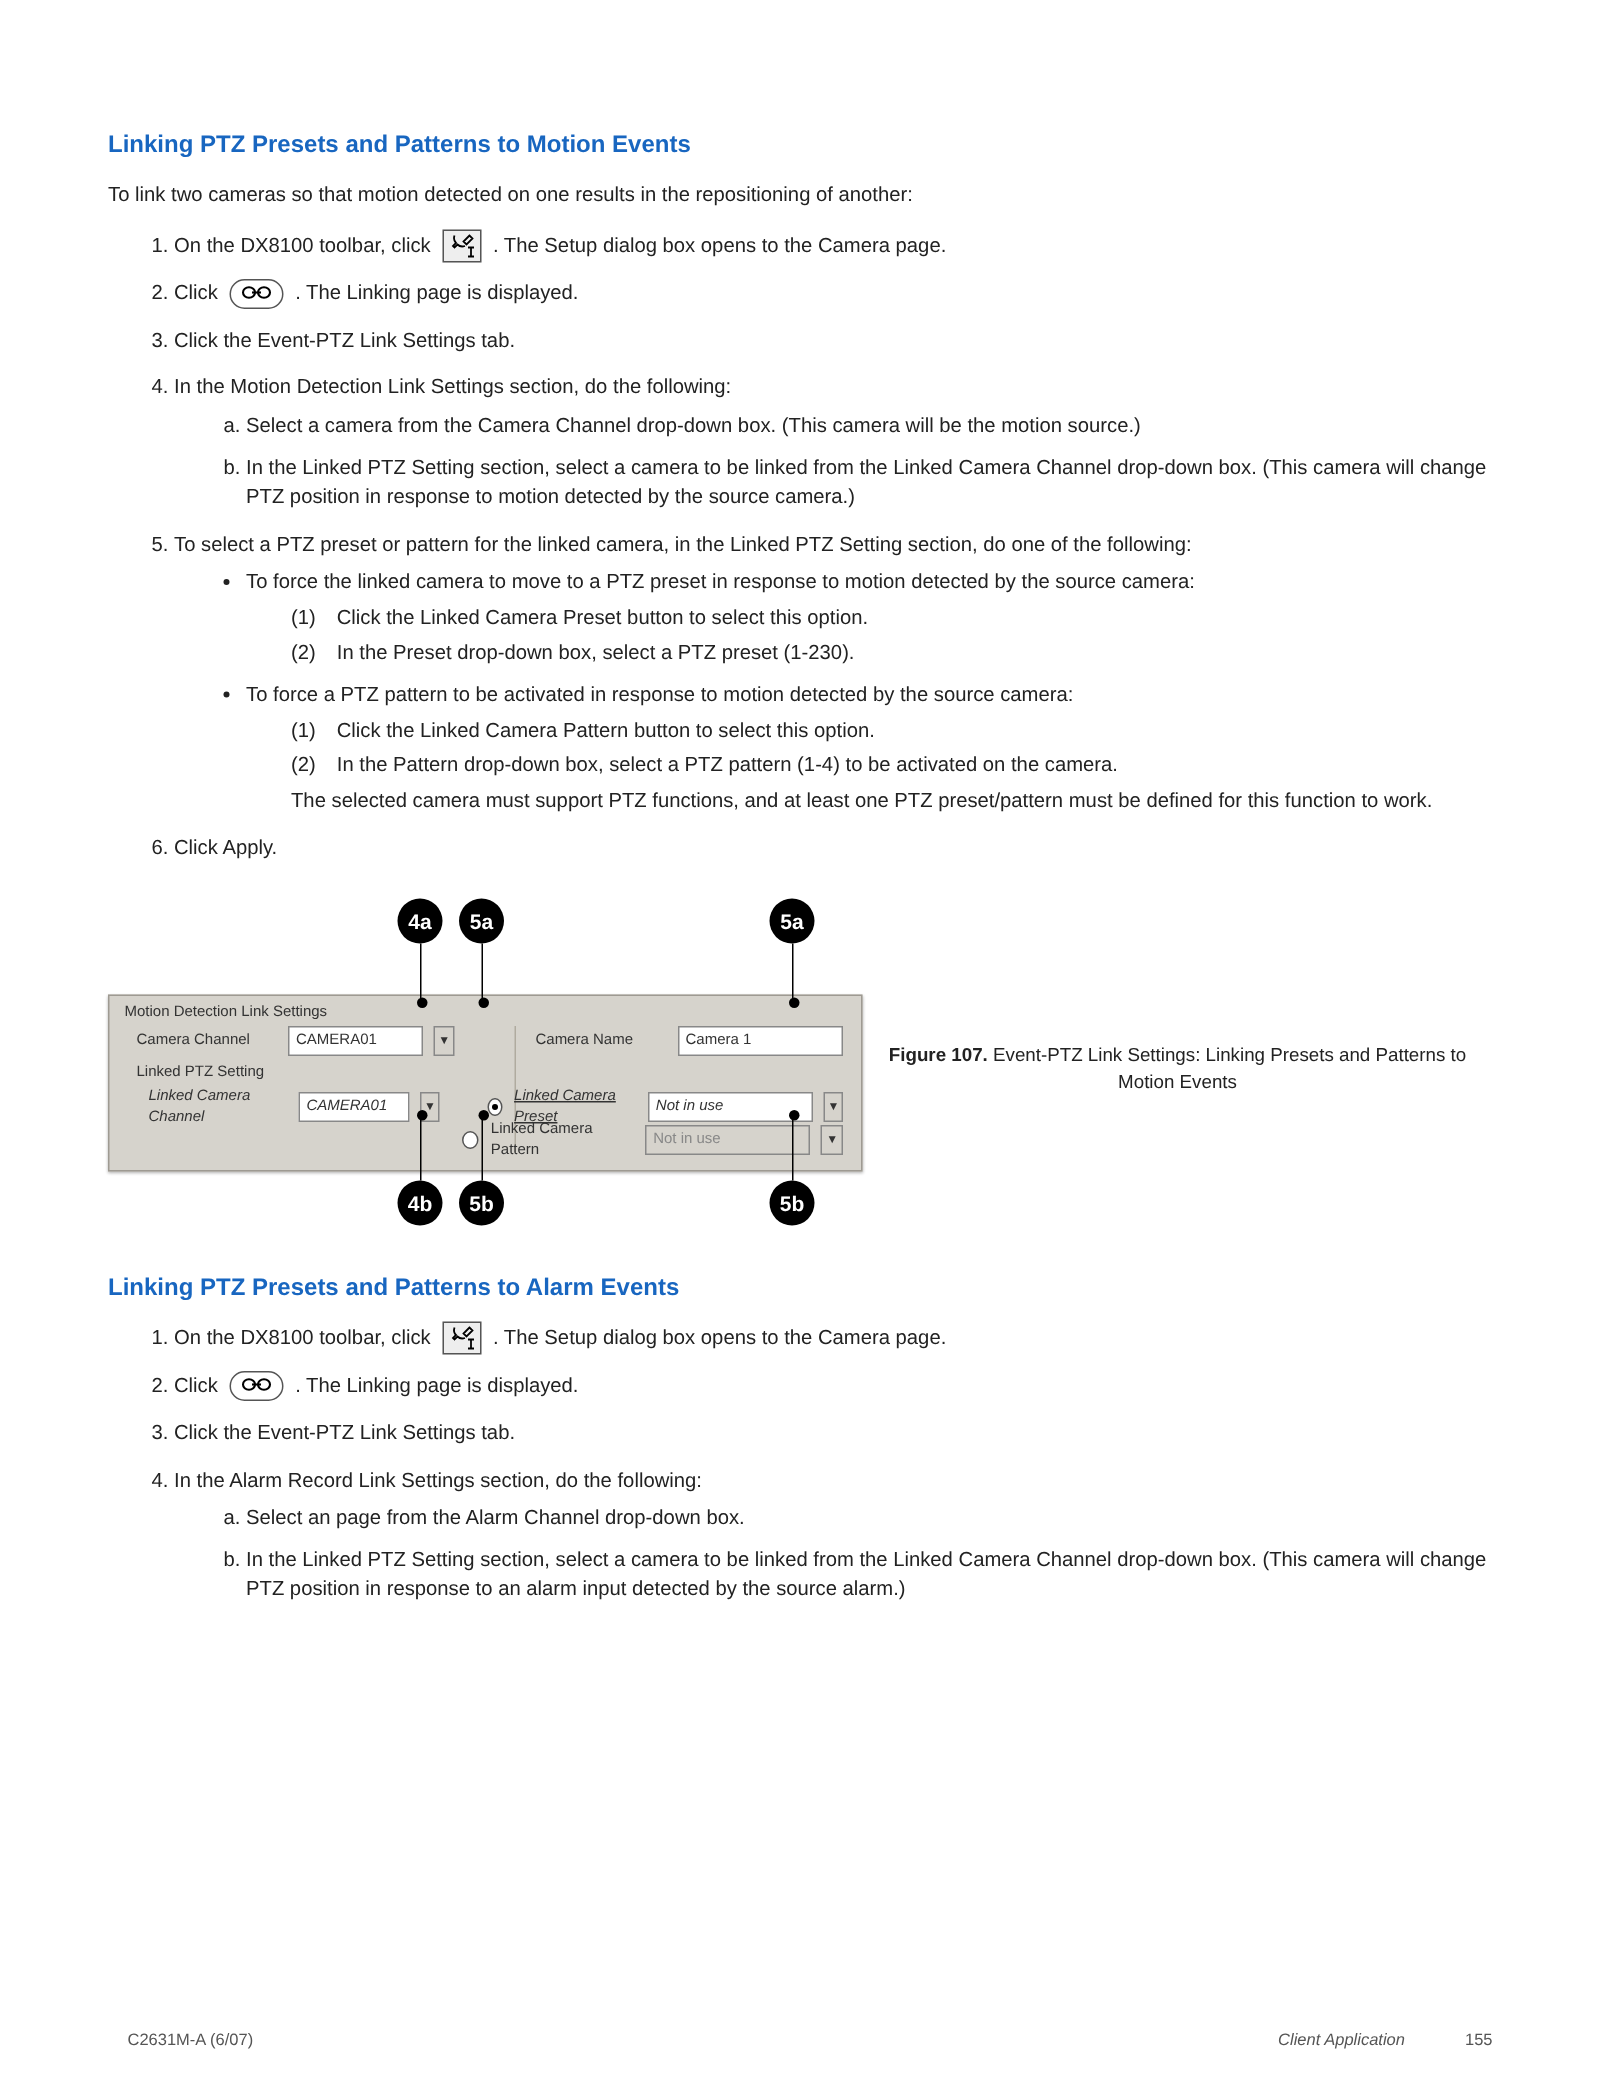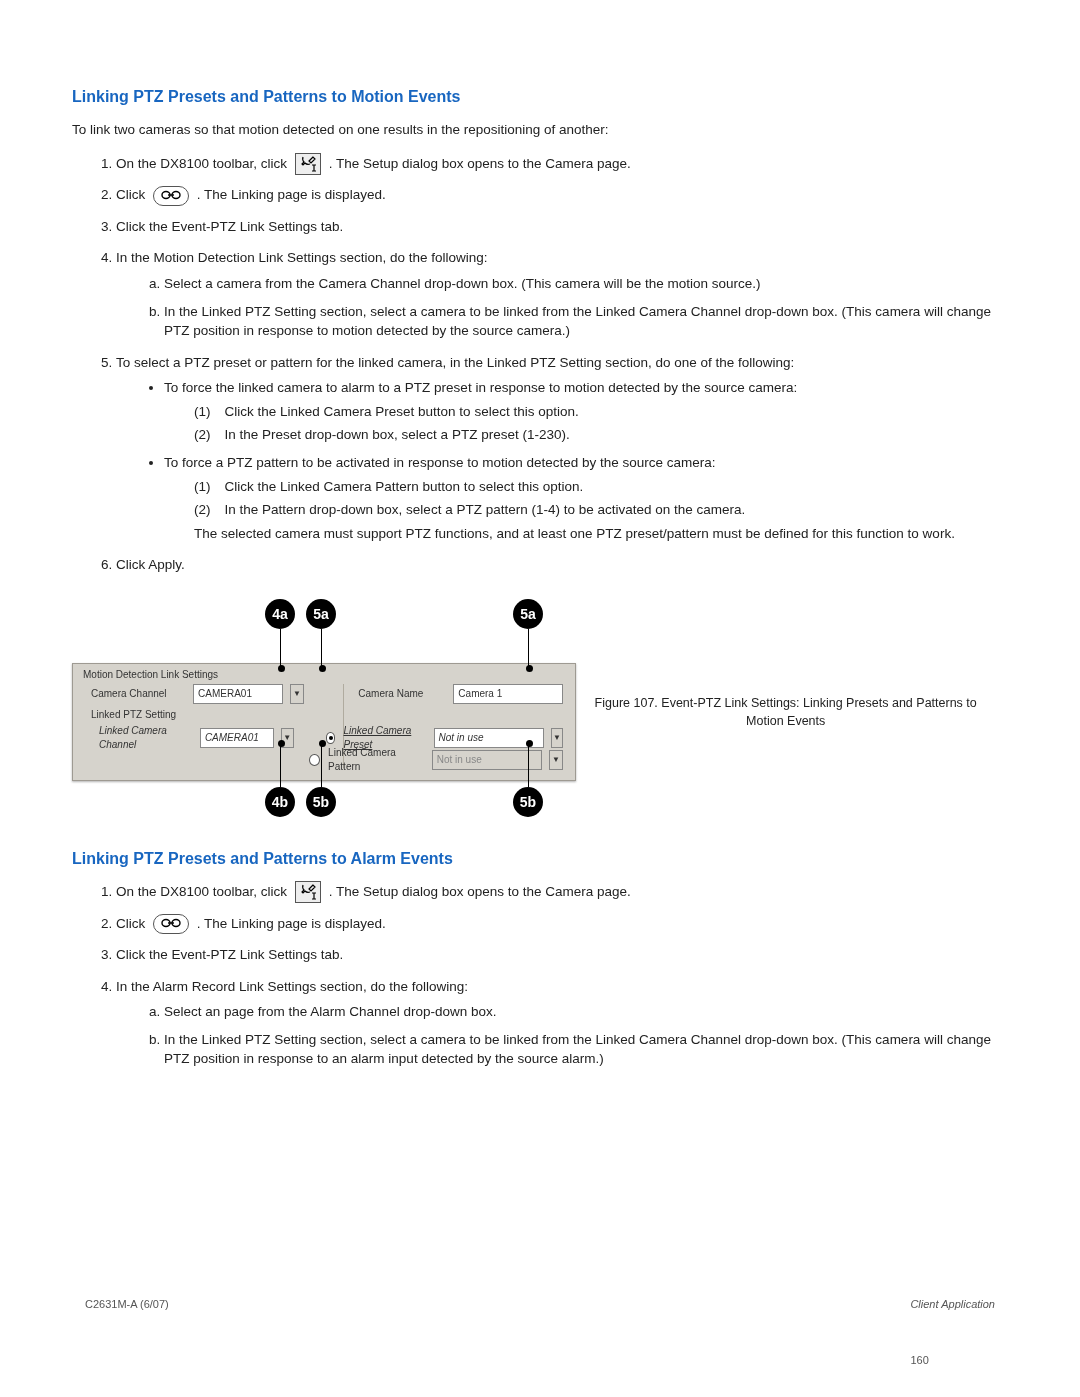--- a/index.html
+++ b/index.html
@@ -220,34 +220,34 @@
     bottom: 12px;
     left: 270px;
     width: 0;
     border-left: 1px solid #b0ab9f;
   }
   .figcap {
     text-align: center;
     font-size: 12.5px;
     margin-top: 6px;
   }
-  .figcap b { font-weight: normal; }
+  .figcap b { font-weight: bold; }
 
   
   .footer {
     position: absolute;
     left: 85px;
     right: 85px;
     bottom: 28px;
     display: flex;
     justify-content: space-between;
     font-size: 11px;
     color: #555;
   }
-  .footer .right { display: flex; gap: 40px; flex-direction: column; }
+  .footer .right { display: flex; gap: 40px; }
   .footer .right .app { font-style: italic; }
 </style>
 </head>
 <body>
 
 <div class="page">
 
   <div class="h2">Linking PTZ Presets and Patterns to Motion Events</div>
   <p class="intro">To link two cameras so that motion detected on one results in the repositioning of another:</p>
 
@@ -277,21 +277,21 @@
       <span>In the Motion Detection Link Settings section, do the following:</span>
       <ol class="alpha">
         <li>Select a camera from the Camera Channel drop-down box. (This camera will be the motion source.)</li>
         <li>In the Linked PTZ Setting section, select a camera to be linked from the Linked Camera Channel drop-down box. (This camera will change PTZ position in response to motion detected by the source camera.)</li>
       </ol>
     </li>
     <li>
       <span>To select a PTZ preset or pattern for the linked camera, in the Linked PTZ Setting section, do one of the following:</span>
       <ul class="bullets">
         <li>
-          <span>To force the linked camera to alarm to a PTZ preset in response to motion detected by the source camera:</span>
+          <span>To force the linked camera to move to a PTZ preset in response to motion detected by the source camera:</span>
           <div class="numlist">
             <div class="row">
                 <span>(1)</span>
                 <span>Click the Linked Camera Preset button to select this option.</span>
               </div>
             <div class="row">
                 <span>(2)</span>
                 <span>In the Preset drop-down box, select a PTZ preset (1-230).</span>
               </div>
           </div>
@@ -407,17 +407,17 @@
         <li>Select an page from the Alarm Channel drop-down box.</li>
         <li>In the Linked PTZ Setting section, select a camera to be linked from the Linked Camera Channel drop-down box. (This camera will change PTZ position in response to an alarm input detected by the source alarm.)</li>
       </ol>
     </li>
   </ol>
 
   <div class="footer">
     <div>C2631M-A (6/07)</div>
     <div class="right">
       <div class="app">Client Application</div>
-      <div>160</div>
+      <div>155</div>
     </div>
   </div>
 
 </div>
 
 </body></html>

